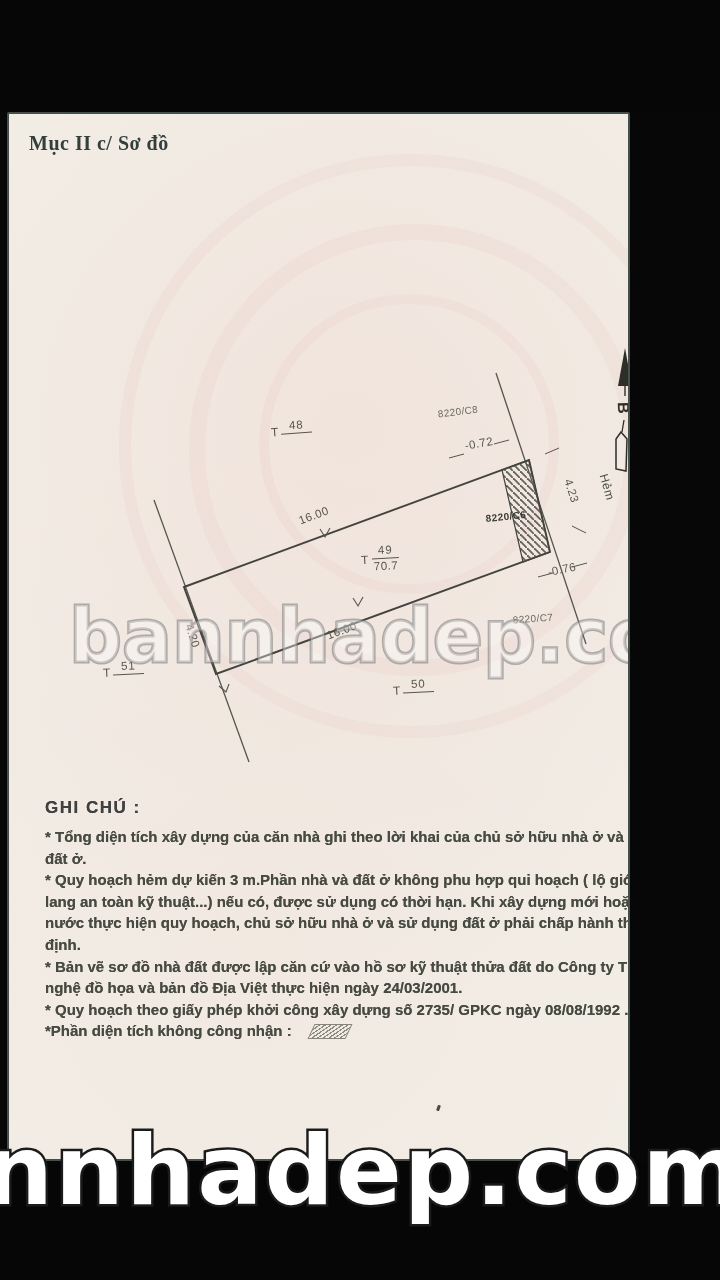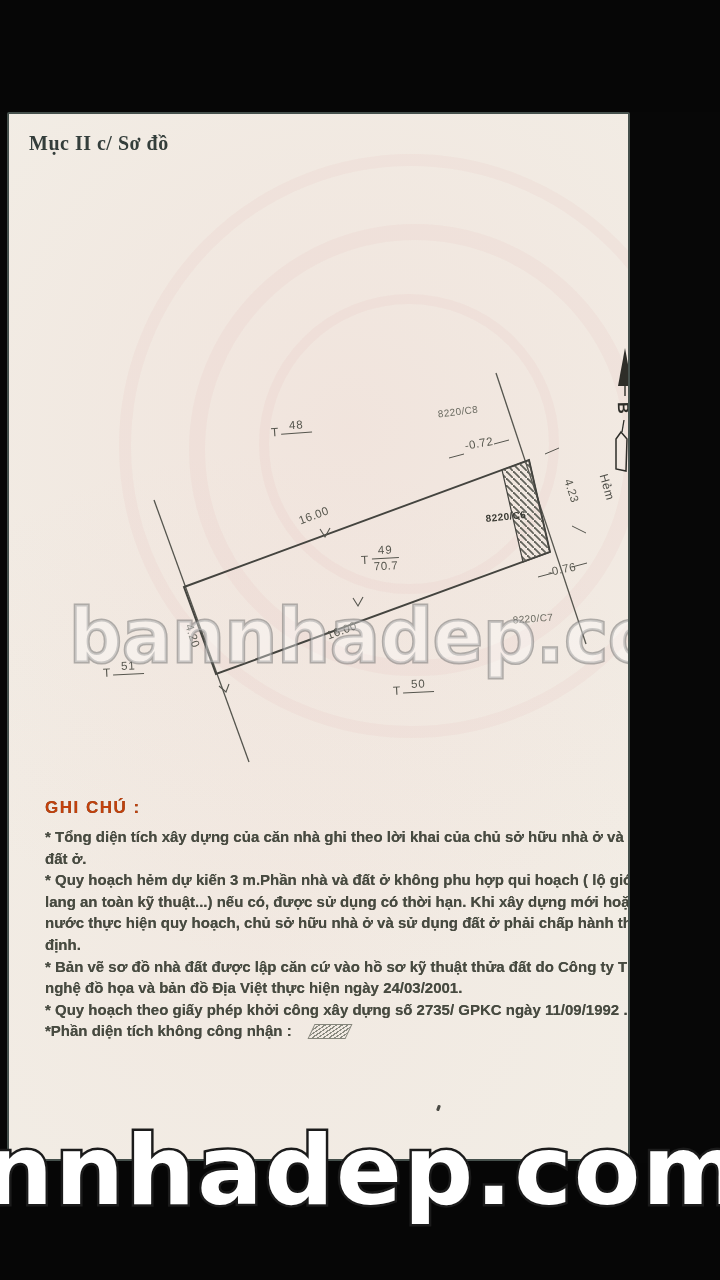--- a/index.html
+++ b/index.html
@@ -62,21 +62,21 @@
   .frac{display:inline-flex;flex-direction:column;align-items:center;vertical-align:middle;margin-left:4px;transform:translateY(-2px);}
   .frac .top{border-bottom:1.6px solid #56564e;padding:0 6px 2px;font-size:11.5px;letter-spacing:1px;}
   .frac .bot{padding-top:1px;font-size:11.5px;letter-spacing:0.5px;}
 
   
   .notes{
     position:absolute;left:36px;top:684px;width:666px;
     color:#474a40;
   }
   .notes h2{
-    margin:0 0 8px 0;font-size:17px;letter-spacing:1.5px;color:#c2410c;
+    margin:0 0 8px 0;font-size:17px;letter-spacing:1.5px;color:#404040;
     text-shadow:0 0 0.5px rgba(60,64,55,0.9);
   }
   .notes p{
     margin:0;font-size:15px;font-weight:700;line-height:21.6px;
     text-shadow:0 0 0.4px rgba(64,68,58,0.75);
   }
   .swatch-line{display:flex;align-items:center;gap:15px;}
   .hatch-swatch{
     width:36px;height:13px;margin-left:4px;
     transform:skewX(-25deg);
@@ -162,21 +162,21 @@
 
   <svg class="wm-center" width="640" height="120">
     <text x="4" y="93" font-family="DejaVu Sans, sans-serif" font-size="74" font-weight="bold" fill="rgba(255,255,255,0.35)" stroke="rgba(118,118,118,0.55)" stroke-width="3" paint-order="stroke">bannhadep.com</text>
   </svg>
 
   <div class="notes">
     <h2>GHI CHÚ :</h2>
     <p>* Tổng diện tích xây dựng của căn nhà ghi theo lời khai của chủ sở hữu nhà ở và sử dụng đất ở.</p>
     <p>* Quy hoạch hẻm dự kiến 3 m.Phần nhà và đất ở không phu hợp qui hoạch ( lộ giới , hành lang an toàn kỹ thuật...) nếu có, được sử dụng có thời hạn. Khi xây dựng mới hoặc khi Nhà nước thực hiện quy hoạch, chủ sở hữu nhà ở và sử dụng đất ở phải chấp hành theo quy định.</p>
     <p>* Bản vẽ sơ đồ nhà đất được lập căn cứ vào hồ sơ kỹ thuật thửa đất do Công ty TNHH công nghệ đồ họa và bản đồ Địa Việt thực hiện ngày 24/03/2001.</p>
-    <p>* Quy hoạch theo giấy phép khởi công xây dựng số 2735/ GPKC ngày 11/09/1992 .</p>
+    <p>* Quy hoạch theo giấy phép khởi công xây dựng số 2735/ GPKC ngày 08/08/1992 .</p>
     <p class="swatch-line">
       <span>*Phần diện tích không công nhận :</span>
       <span class="hatch-swatch"></span>
     </p>
   </div>
 
   <div class="speck" style="left:428px;top:991px;width:3px;height:6px;transform:rotate(20deg);"></div>
 </div>
 
 <svg class="wm-bottom" width="760" height="170">

